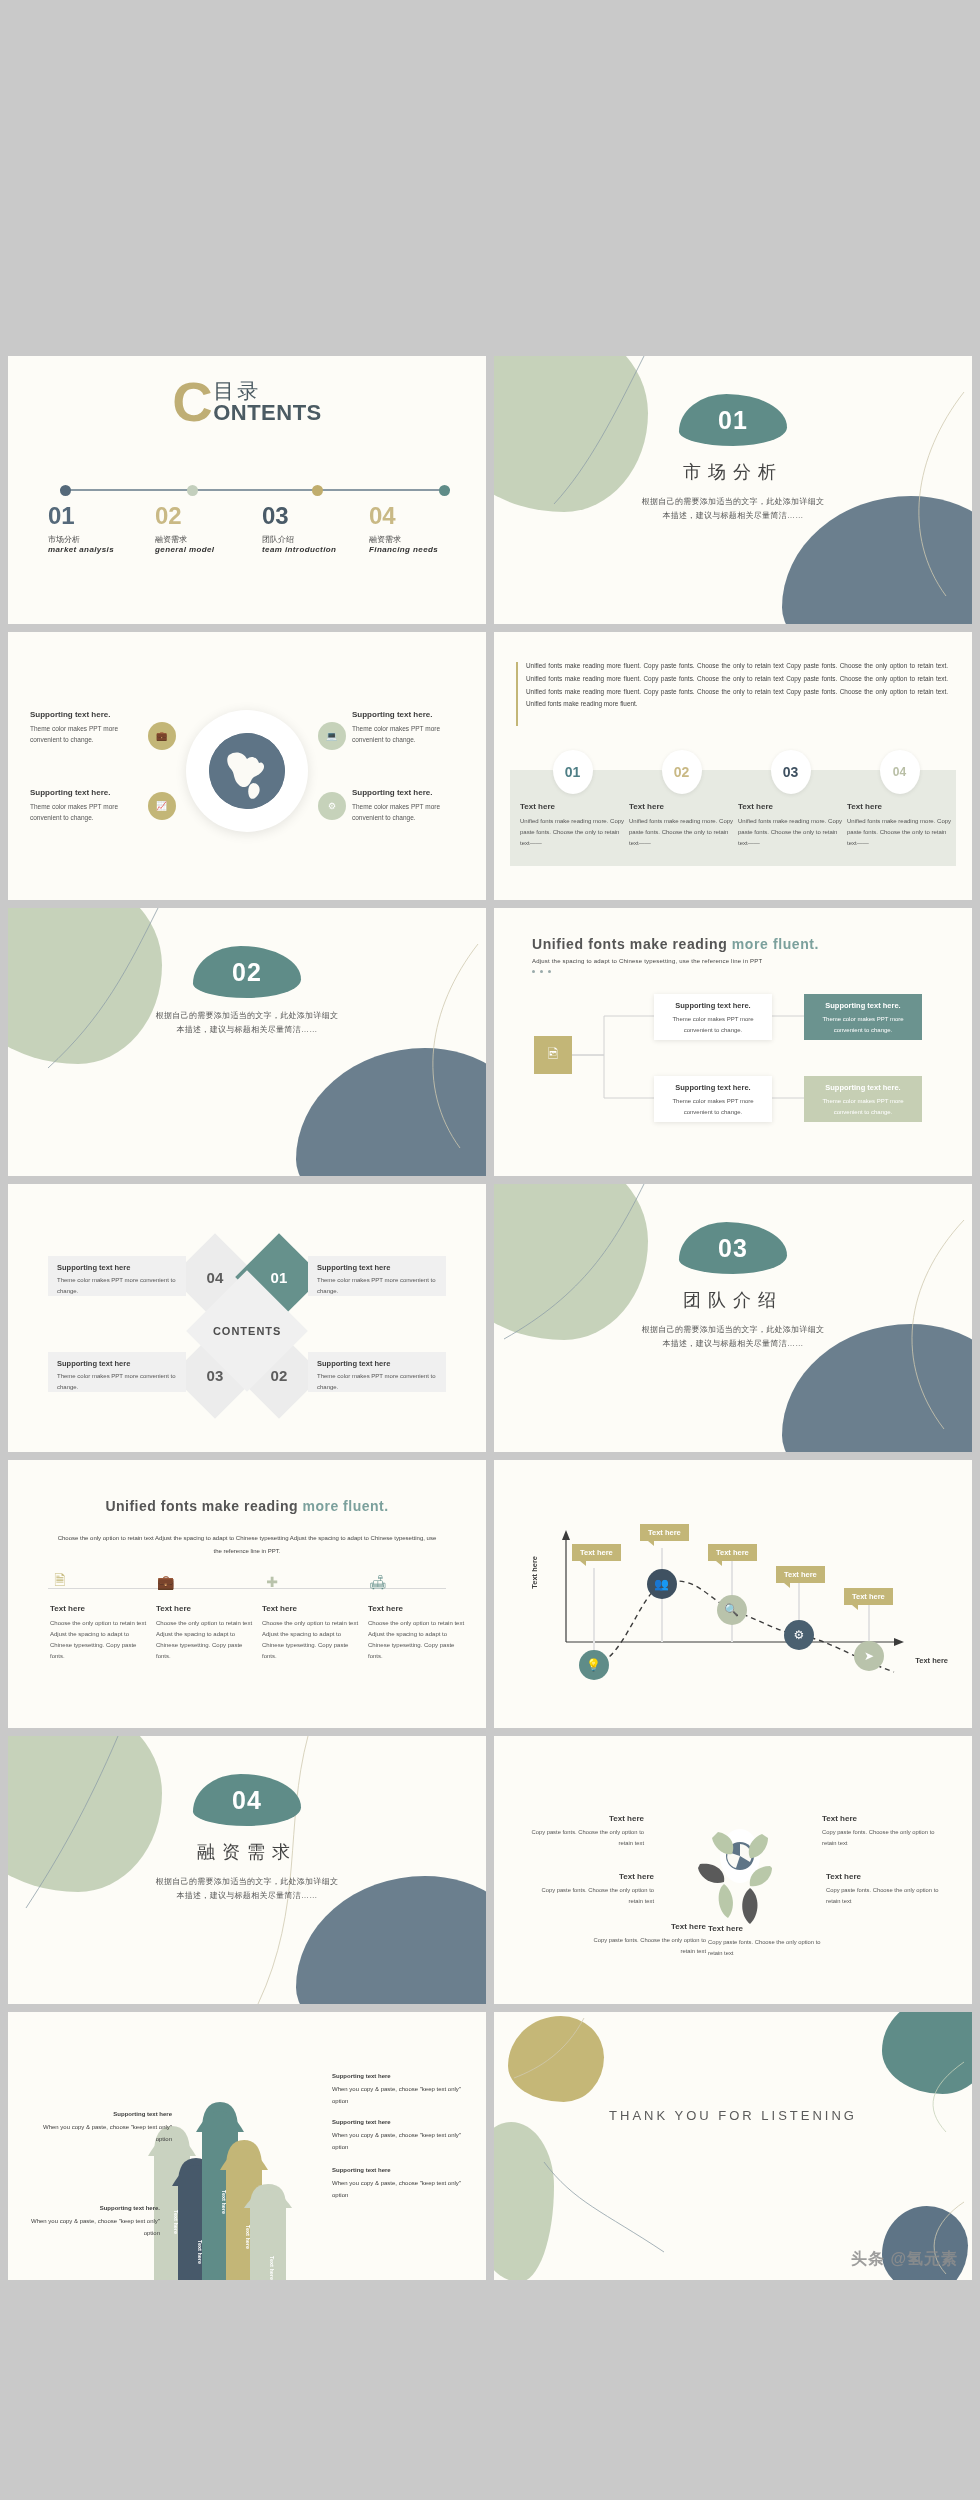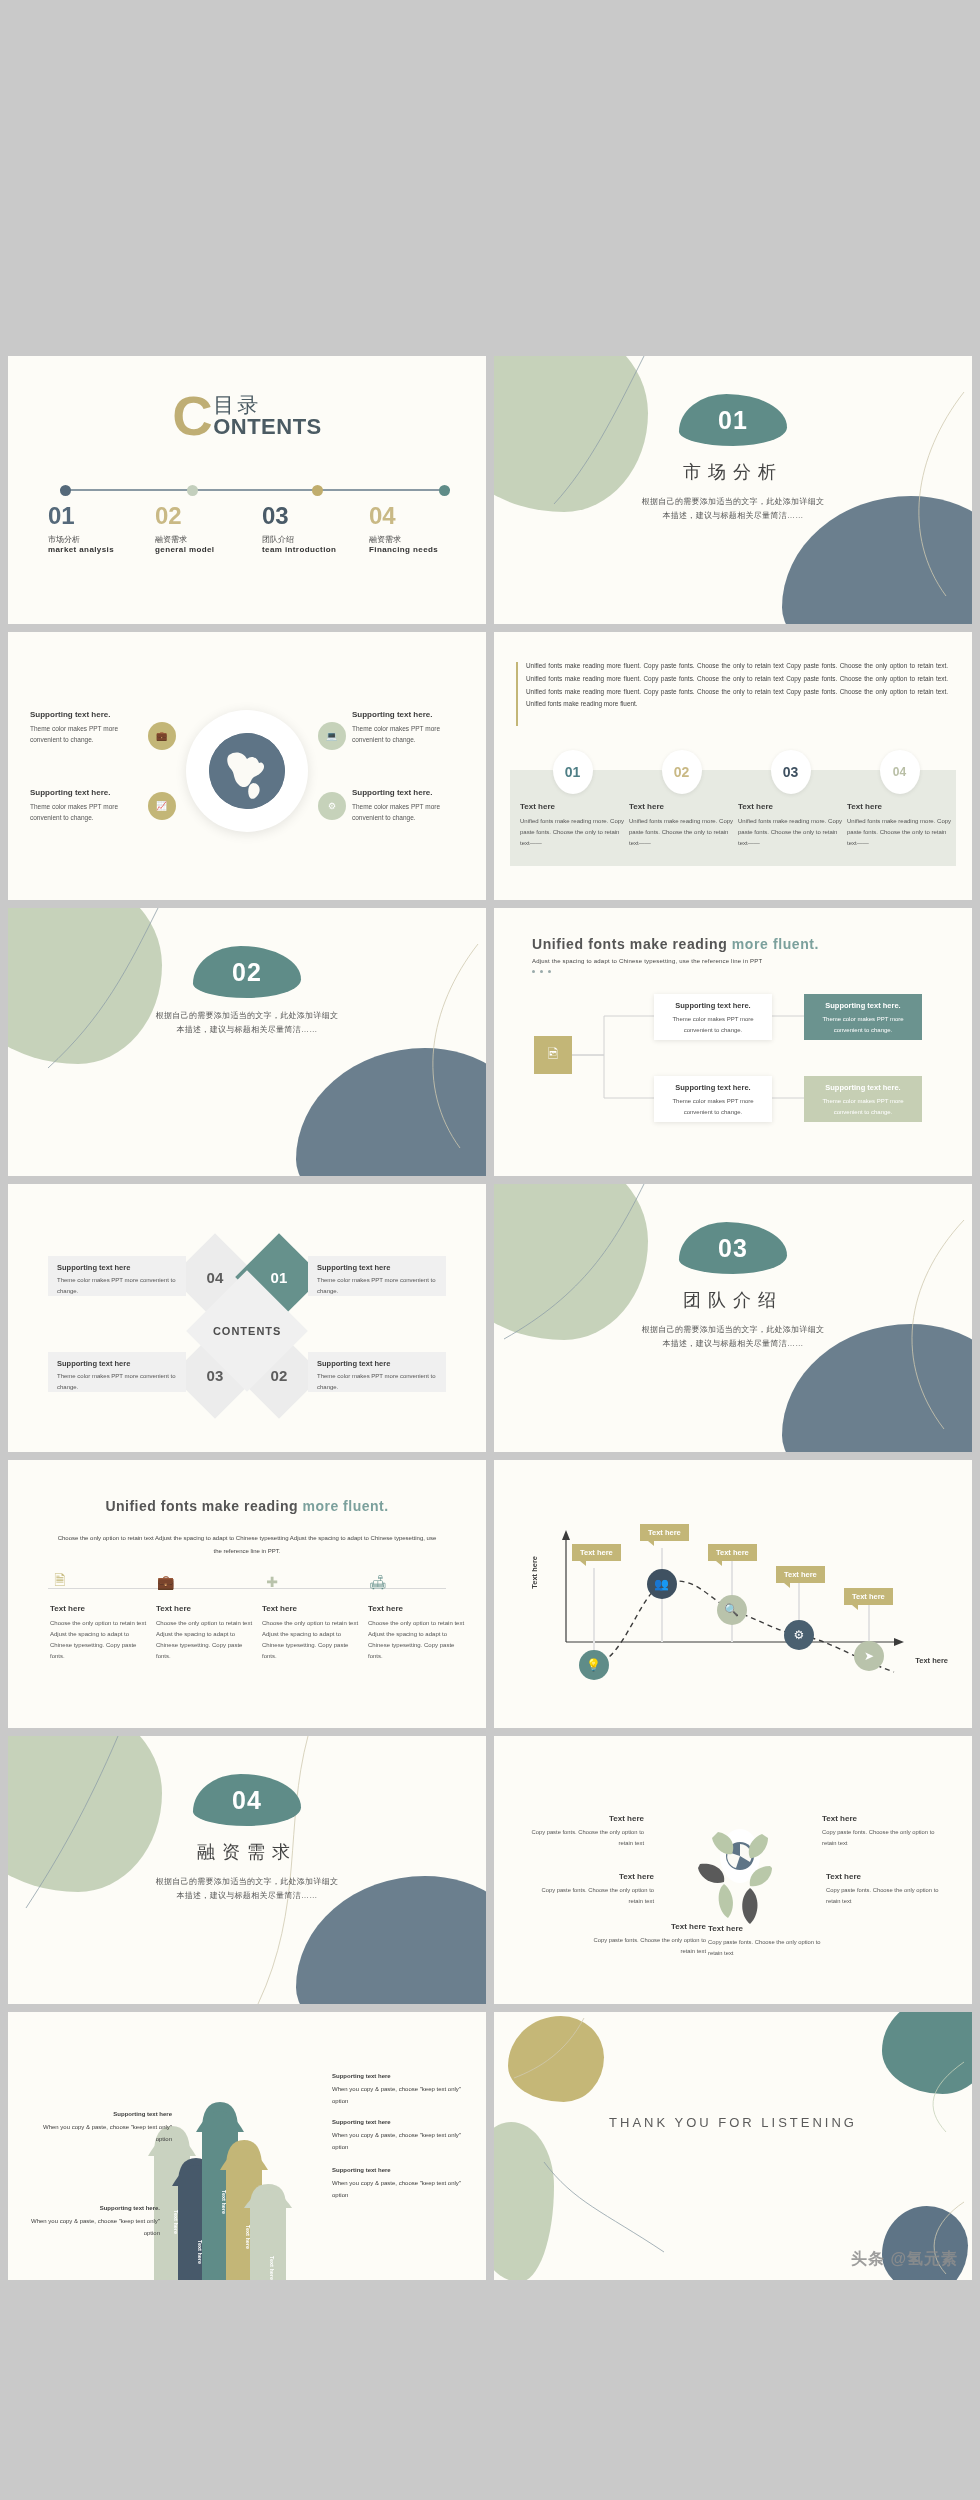--- a/index.html
+++ b/index.html
@@ -66,33 +66,33 @@
   .hero-title{
     font-size:33px; color:#5b5b5b; letter-spacing:5px; font-weight:400;
   }
   .hero-sub{
     margin-top:11px; font-size:15px; color:#6a6a6a; letter-spacing:2.5px;
   }
 
   svg.line-ov { position:absolute; left:0; top:0; width:100%; height:100%; pointer-events:none; }
 
   
-  .c-head { text-align:center; margin-top:32px; position:relative; height:60px;}
+  .c-head { text-align:center; margin-top:18px; position:relative; height:60px;}
   .c-big { font-size:56px; color:#bfae74; font-weight:700; line-height:1; display:inline-block; vertical-align:middle;}
   .c-right{ display:inline-block; text-align:left; vertical-align:middle; margin-left:-4px;}
   .c-cn { font-size:21px; color:#4b5b63; letter-spacing:3px; line-height:1.05;}
   .c-en { font-size:22px; color:#4b5b63; font-weight:700; letter-spacing:0.5px; line-height:1;}
 
   .tl { position:absolute; left:52px; right:36px; top:133px; height:2px; background:#8a9aa4; }
   .tl-dot{ position:absolute; width:11px; height:11px; border-radius:50%; top:-4px; }
   .c-items{ position:absolute; left:40px; right:10px; top:146px; display:flex; }
   .c-item{ flex:1; }
   .c-num{ font-size:24px; font-weight:700; line-height:1.15;}
   .c-lbl-cn{ font-size:8px; color:#4a4a4a; margin-top:4px;}
-  .c-lbl-en{ font-size:8px; color:#333; font-weight:700; letter-spacing:.4px;}
+  .c-lbl-en{ font-size:8px; color:#333; font-weight:700; letter-spacing:.4px;font-style:italic;}
 
   
   .sec-sage{
     position:absolute; left:-46px; top:-34px; width:200px; height:190px;
     border-radius:50% 50% 42% 58% / 55% 48% 52% 45%; background:#c6d2ba;
   }
   .sec-slate{
     position:absolute; right:-40px; bottom:-52px; width:230px; height:180px;
     border-radius:56% 44% 42% 58% / 62% 42% 58% 38%; background:#6b7f8e;
   }
@@ -192,21 +192,21 @@
   
   .lf-txt{ position:absolute; width:120px;}
   .lf-h{ font-size:8px; font-weight:700; color:#3c3c3c;}
   .lf-b{ font-size:5.8px; color:#555; line-height:1.9; margin-top:4px;}
   .ar-txt{ position:absolute; width:140px; font-size:6px; color:#3c3c3c; line-height:2.1;}
   .ar-txt .h{ font-weight:700; }
 
   
   .ty-wrap{ position:absolute; left:0; right:0; top:96px; text-align:center;}
   .ty-cn{ font-size:22px; color:#5b5b5b; letter-spacing:3px;}
-  .ty-en{ font-size:13px; color:#5b5b5b; letter-spacing:3px; margin-top:7px;}
+  .ty-en{ font-size:13px; color:#5b5b5b; letter-spacing:3px; }
   .watermark{ position:absolute; right:14px; bottom:10px; font-size:16px; color:#8e8e8e; font-weight:700; letter-spacing:1px; opacity:.85;}
 </style>
 </head>
 <body>
 
 <div class="page">
 
 
 <div class="slide grid-slide cL r2">
   <div class="c-head">

